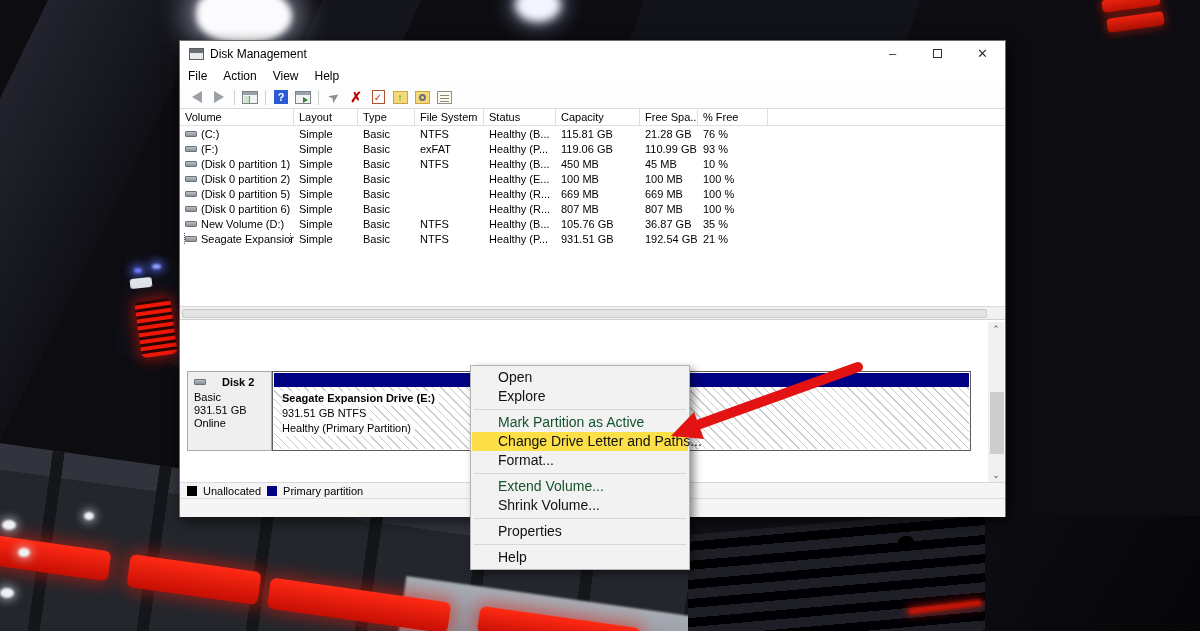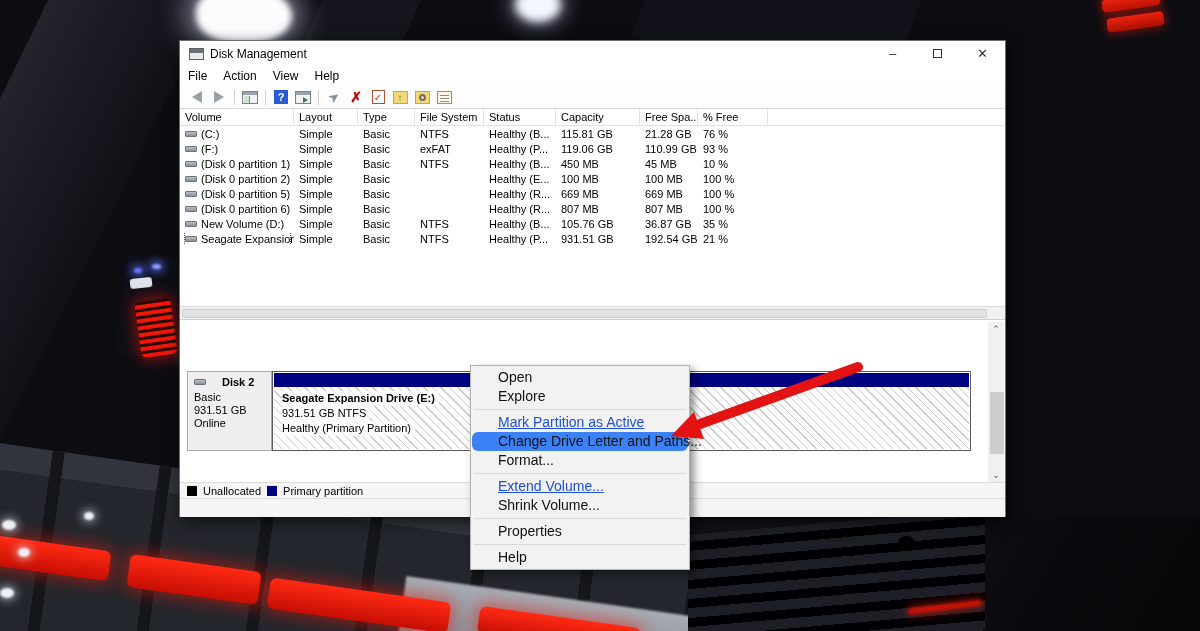--- a/index.html
+++ b/index.html
@@ -108,22 +108,22 @@
   .vs-thumb { position:absolute; right:1px; top:70px; width:14px; height:62px; background:#cdcdcd; }
 
   .legendbar { position:absolute; left:0; top:441px; width:100%; height:16px; background:#f5f5f5; border-top:1px solid #d9d9d9; display:flex; align-items:center; font-size:11px; color:#000; padding-left:7px; gap:6px; }
   .sw { width:10px; height:10px; display:inline-block; }
   .sw-black { background:#000000; } .sw-navy { background:#000080; }
   .statusbar { position:absolute; left:0; top:457px; width:100%; height:19px; background:#f5f5f5; border-top:1px solid #dcdcdc; }
 
   
   .ctx { position:absolute; left:470px; top:365px; width:220px; background:#f2f2f2; border:1px solid #b3b3b3; box-shadow:4px 4px 8px rgba(0,0,0,.45); padding:2px 1px; z-index:30; }
   .ctx-item { height:19px; line-height:19px; font-size:14px; color:#111; padding-left:26px; white-space:nowrap; }
-  .ctx-item.disabled { color:#1d4ed8;text-decoration:underline; }
-  .ctx-item.hl { background:#3b82f6;border-radius:6px; }
+  .ctx-item.disabled { color:#14532d; }
+  .ctx-item.hl { background:#fde047; }
   .ctx-sep { height:1px; background:#d7d7d7; margin:3px 2px; }
 
   .arrow-svg { position:absolute; left:0; top:0; width:1200px; height:631px; pointer-events:none; z-index:40; }
 </style>
 </head>
 <body>
 
 <div class="stage">
 
   <div class="wp wp-beam1"></div>

